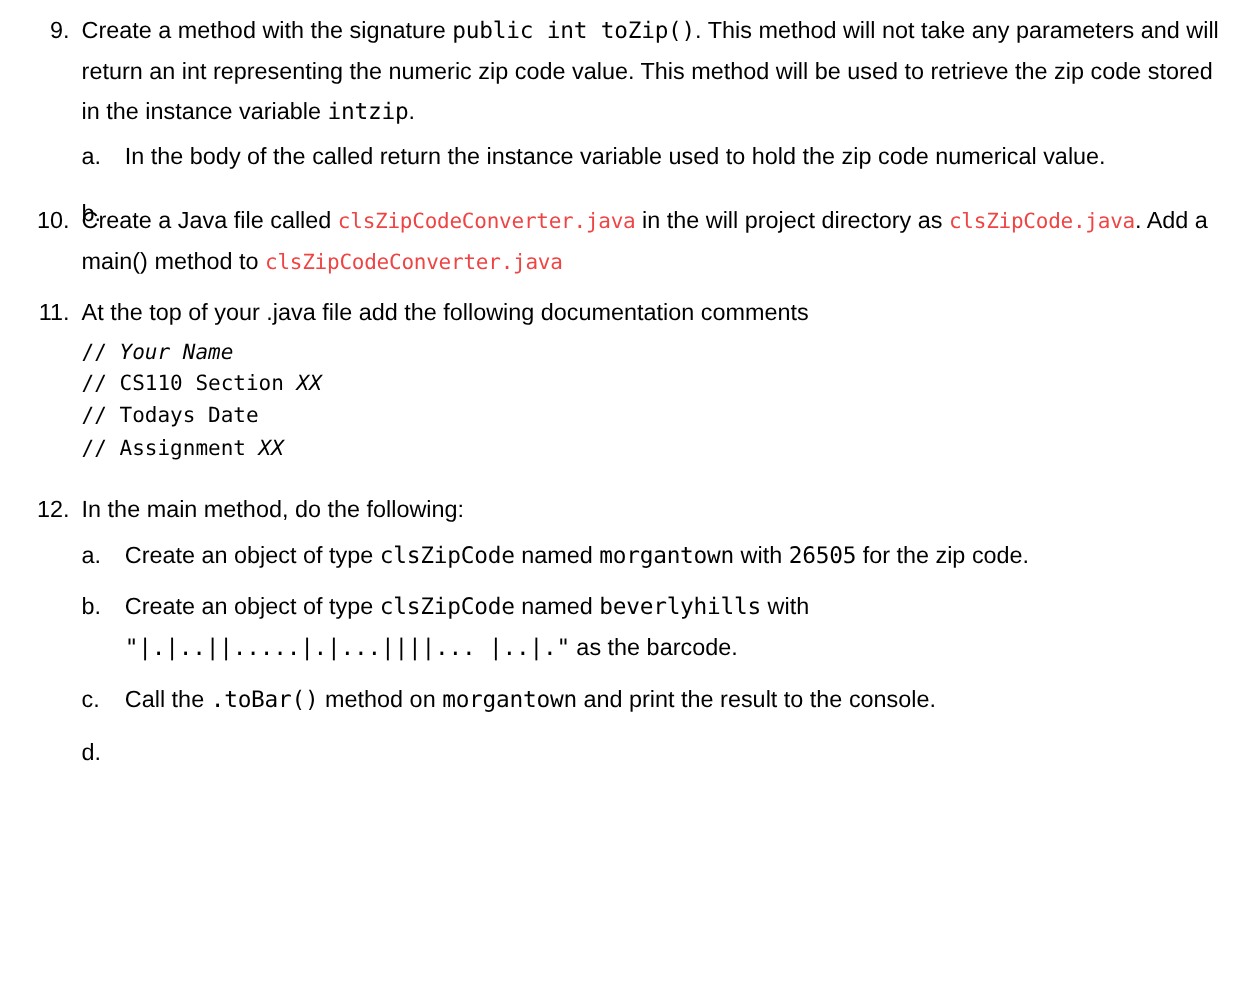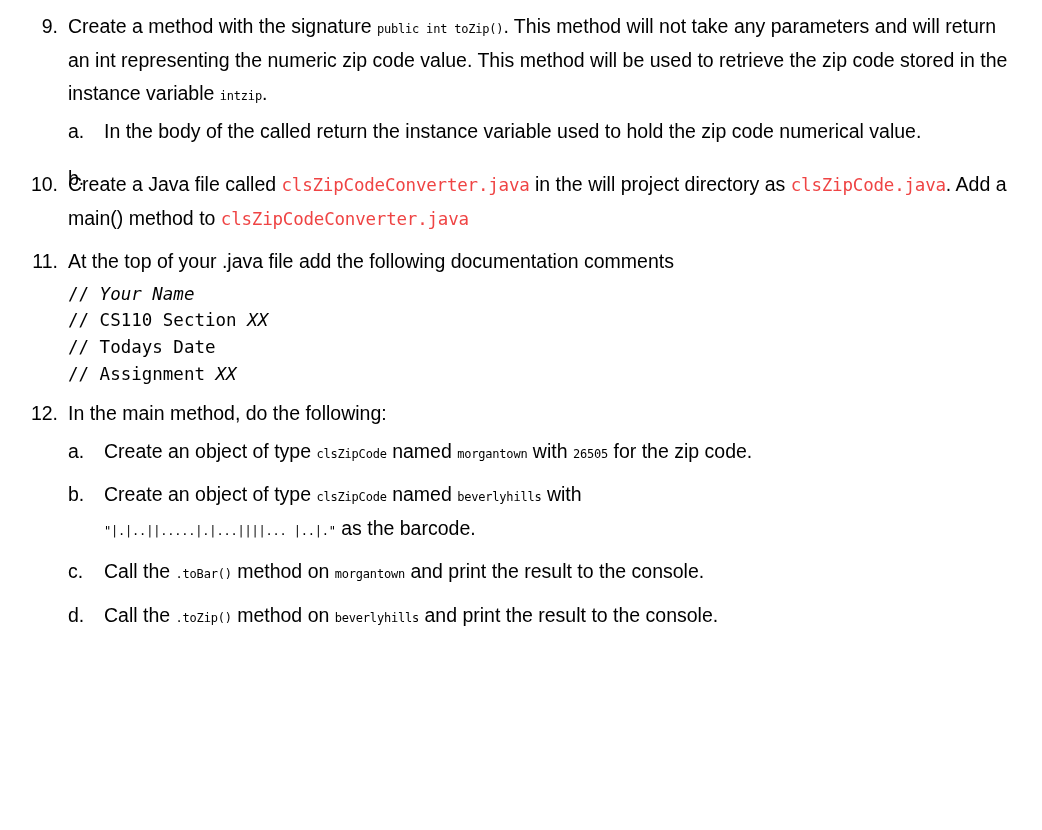--- a/index.html
+++ b/index.html
@@ -16,21 +16,21 @@
   }
   .page {
     position: relative;
     width: 1042px;
     height: 830px;
     box-sizing: border-box;
     padding: 10px 22px 0 24px;
   }
   .mono {
     font-family: "DejaVu Sans Mono", monospace;
-    font-size: 12px;
+    font-size: 19px;
     letter-spacing: -0.2px;
   }
   .code-link {
     font-family: "DejaVu Sans Mono", monospace;
     font-size: 17.5px;
     color: #ef4444;
     letter-spacing: -0.2px;
   }
 
   
@@ -77,21 +77,21 @@
     font-size: 19.5px;
     line-height: 1.72;
   }
   ol.sub.tight > li { margin-bottom: 14px; }
 
   .indent-9 { margin-left: 52px; }
   .indent-12 { margin-left: 54px; }
 
   
   .comment-block {
-    margin: 2px 0 4px 0;
+    margin: 2px 0 16px 0;
   }
   .comment-block div {
     font-family: "DejaVu Sans Mono", monospace;
     font-size: 17.5px;
     line-height: 1.52;
     white-space: pre;
   }
   .comment-block em {
     font-style: italic;
     font-family: "DejaVu Sans Mono", monospace;
@@ -160,19 +160,18 @@
           <span><span>Create an object of type </span><span class="mono">clsZipCode</span><span> named </span><span class="mono">beverlyhills</span><span> with</span><br><span class="mono nowrap">"|.|..||.....|.|...||||... |..|."</span><span> as the barcode.</span></span>
         </li>
 
         <li>
           <span class="let">c.</span>
           <span><span>Call the </span><span class="mono">.toBar()</span><span> method on </span><span class="mono">morgantown</span><span> and print the result to the console.</span></span>
         </li>
 
         <li>
           <span class="let">d.</span>
-          <span><span>Call the </span><span class="mono">.toZip()</span><span> method on </span><span class="mono">beverlyhills</span><span> and print the result to the console.</span></span>
         </li>
       </ol>
     </li>
 
   </ol>
 </div>
 
 </body></html>

